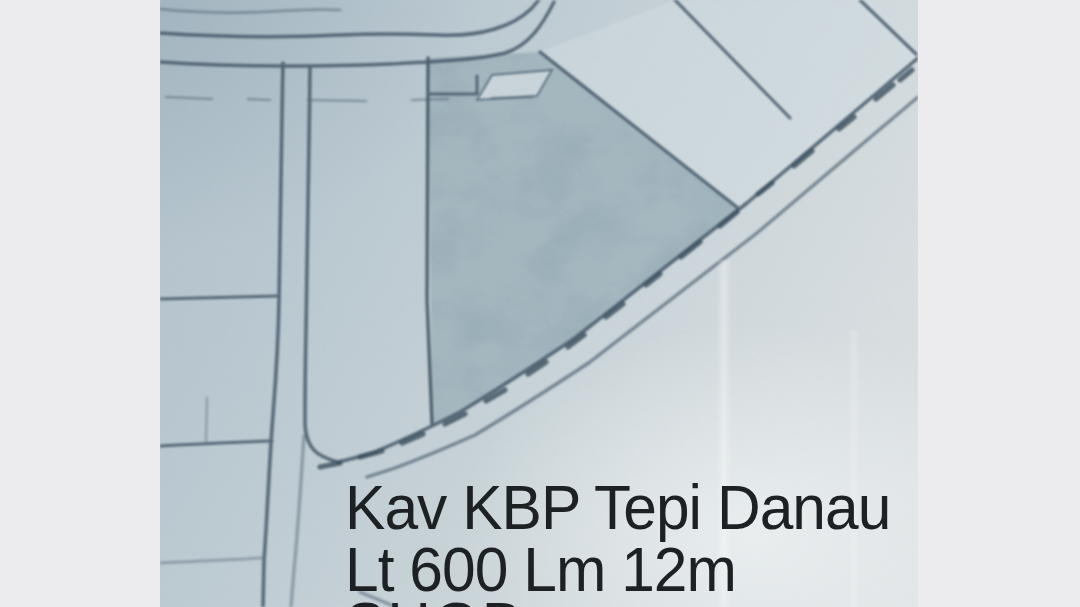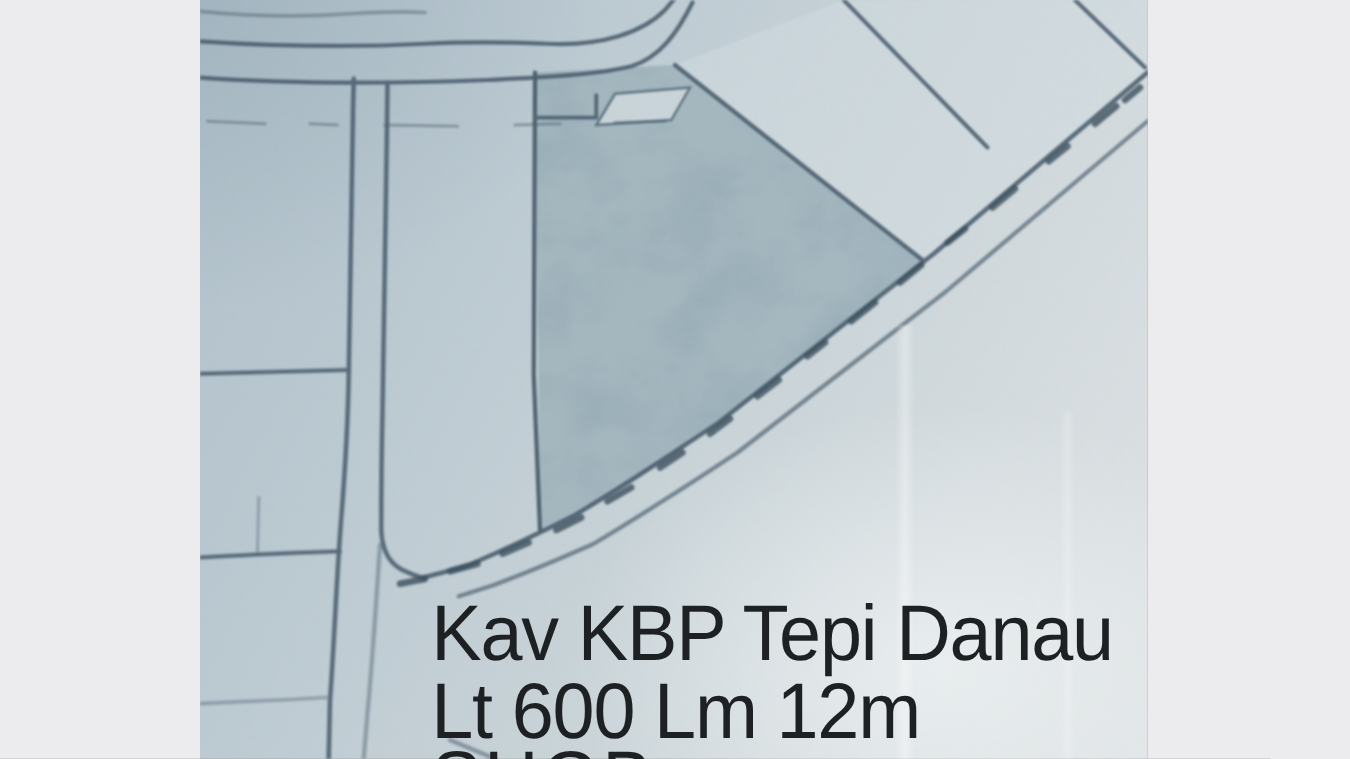--- a/index.html
+++ b/index.html
@@ -1,21 +1,21 @@
 <!DOCTYPE html>
 <html><head>
 <meta charset="utf-8">
 <style>
   html,body{margin:0;padding:0;}
   body{
     width:1080px;height:607px;overflow:hidden;
     background:#ececee;
     font-family:"Liberation Sans","DejaVu Sans",sans-serif;
   }
-  .stage{position:relative;width:1016px;height:607px;background:#737373;}
+  .stage{position:relative;width:1016px;height:607px;background:#000000;}
   .letterbox{position:absolute;top:0;height:607px;background:#ececee;}
   .letterbox.left{left:0;width:160px;}
   .letterbox.right{left:918px;width:162px;}
   .photo{
     position:absolute;left:160px;top:0;width:758px;height:607px;overflow:hidden;
     background:
       radial-gradient(420px 300px at 78% 88%, rgba(240,244,245,.75), rgba(240,244,245,0) 70%),
       radial-gradient(500px 380px at 0% 0%, rgba(128,152,166,.28), rgba(128,152,166,0) 65%),
       linear-gradient(118deg,#b1c1cb 0%,#bccad2 28%,#c8d3d8 52%,#d5dcdf 76%,#dfe3e5 100%);
   }

